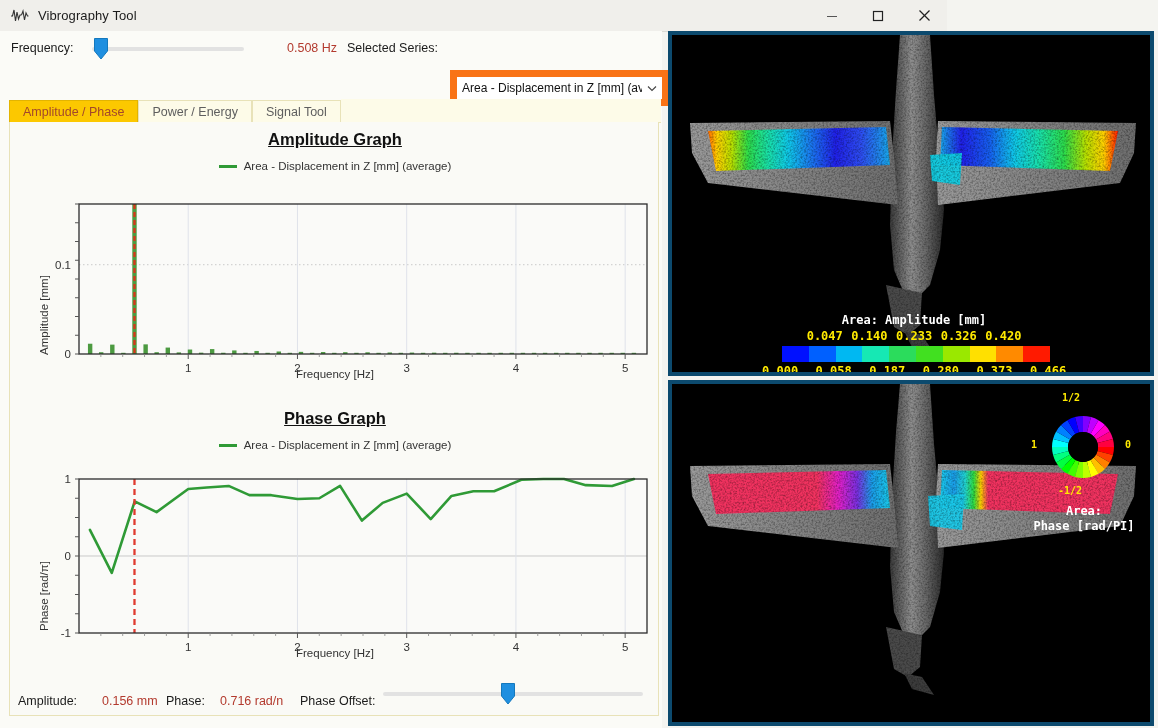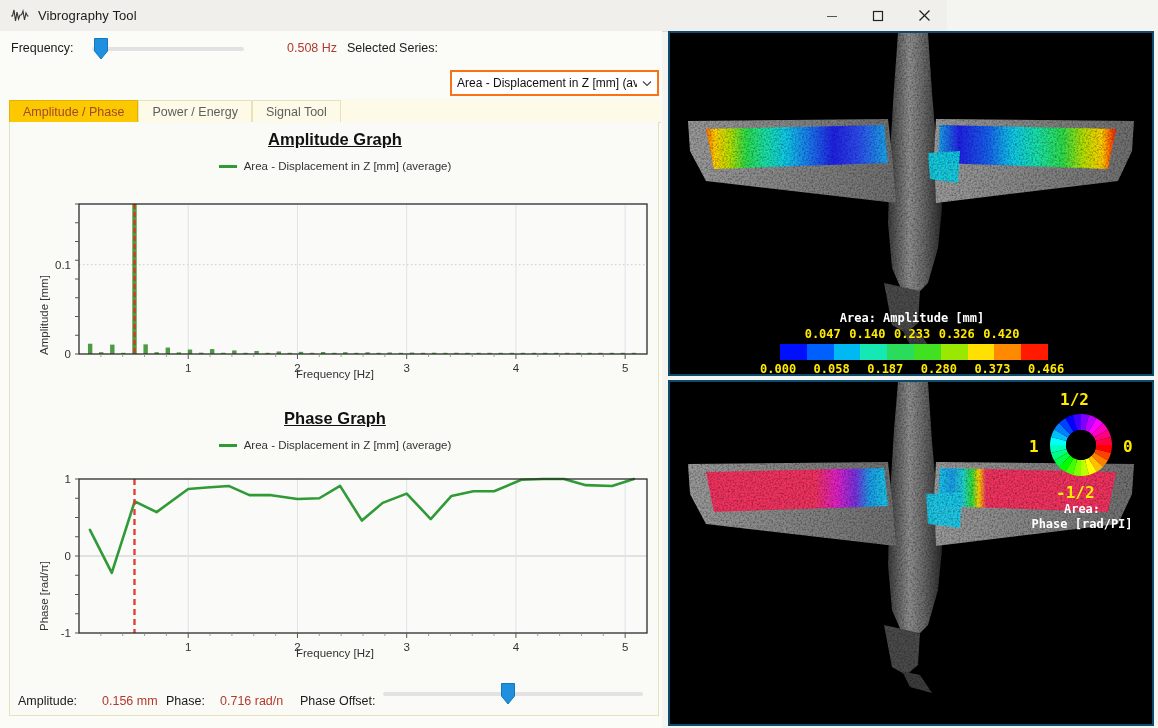--- a/index.html
+++ b/index.html
@@ -23,21 +23,21 @@
   
   .leftpanel{position:absolute;left:0;top:31px;width:662px;height:697px;background:#fbfbf7;}
   .ctrlbar{position:absolute;left:0;top:0;width:662px;height:34px;background:#fbfbf7;}
   .lbl{font-size:12.5px;color:#1b1b1b;}
   .valred{font-size:12.5px;color:#b33a2e;}
   .freq-label{position:absolute;left:11px;top:10px;}
   .freqslider{position:absolute;left:92px;top:16px;width:152px;height:4px;background:#e2e2e2;border-radius:2px;}
   .freqthumb{position:absolute;left:8px;top:-9px;width:14px;height:22px;}
   .freqval{position:absolute;left:287px;top:10px;}
   .sel-label{position:absolute;left:347px;top:10px;}
-  .combobox{position:absolute;left:450px;top:39px;width:205px;height:22px;background:#fff;border:2px solid #f97316;display:flex;align-items:center;}
+  .combobox{position:absolute;left:450px;top:39px;width:205px;height:22px;background:#fff;border:7px solid #f97316;display:flex;align-items:center;}
   .combotext{font-size:12px;color:#111;padding-left:5px;white-space:nowrap;overflow:hidden;flex:1;}
   .comboarrow{width:20px;display:flex;align-items:center;justify-content:center;}
 
   
   .tabstrip{position:absolute;left:9px;top:68px;width:652px;height:24px;}
   .tabrow{display:flex;height:24px;align-items:flex-end;}
   .tab{height:23px;display:flex;align-items:center;justify-content:center;font-size:12.5px;padding:0 13px;box-sizing:border-box;color:#5e5e5e;background:#fdfbe8;border:1px solid #e8e2b8;border-bottom:none;}
   .tab.active{background:#fcc800;color:#a3472a;border:1px solid #e3b400;border-bottom:none;}
   .tabfill{flex:1;height:23px;background:#fdfbe8;border-bottom:1px solid #e8e2b8;}
   .tabbody{position:absolute;left:9px;top:91px;width:650px;height:572px;background:#fafaf6;border:1px solid #e8e2b8;border-top:none;box-sizing:border-box;}
@@ -55,28 +55,28 @@
   
   .readout{position:absolute;left:9px;top:655px;width:650px;height:30px;box-sizing:border-box;border:1px solid #e8e2b8;border-top:none;background:#fafaf6;}
   .ro-item{position:absolute;top:8px;font-size:12.5px;}
   .offslider{position:absolute;left:383px;top:661px;width:260px;height:4px;background:#e2e2e2;border-radius:2px;}
   .offthumb{position:absolute;left:122px;top:-9px;width:14px;height:22px;}
 
   
   .footer{position:absolute;left:0;top:690px;width:662px;height:38px;background:#fbfbf7;}
 
   
-  .view3d{position:absolute;background:#000;border:2px solid #0c4a6e;box-sizing:border-box;overflow:hidden;}
+  .view3d{position:absolute;background:#000;border:4px solid #0c4a6e;box-sizing:border-box;overflow:hidden;}
   .viewTop{left:668px;top:31px;width:486px;height:345px;}
   .viewBot{left:668px;top:380px;width:486px;height:346px;}
   .cbar-title{position:absolute;font-family:"DejaVu Sans Mono",monospace;font-size:12px;font-weight:bold;color:#fff;white-space:nowrap;}
   .cbar-tick{position:absolute;font-family:"DejaVu Sans Mono",monospace;font-size:12px;font-weight:bold;color:#ffea00;white-space:nowrap;}
   .cbar{position:absolute;display:flex;}
   .cbar i{display:block;height:100%;flex:1;}
-  .wheel-lbl{position:absolute;font-family:"DejaVu Sans Mono",monospace;font-size:16px;font-weight:bold;color:#ffea00;white-space:nowrap;}
+  .wheel-lbl{position:absolute;font-family:"DejaVu Sans Mono",monospace;font-size:10px;font-weight:bold;color:#ffea00;white-space:nowrap;}
   .wheel-cap{position:absolute;font-family:"DejaVu Sans Mono",monospace;font-size:12px;font-weight:bold;color:#fff;white-space:nowrap;text-align:center;}
 </style>
 </head>
 <body>
 
 <div class="app">
 
   <div class="titlebar">
     <div class="title-left">
       <span>

